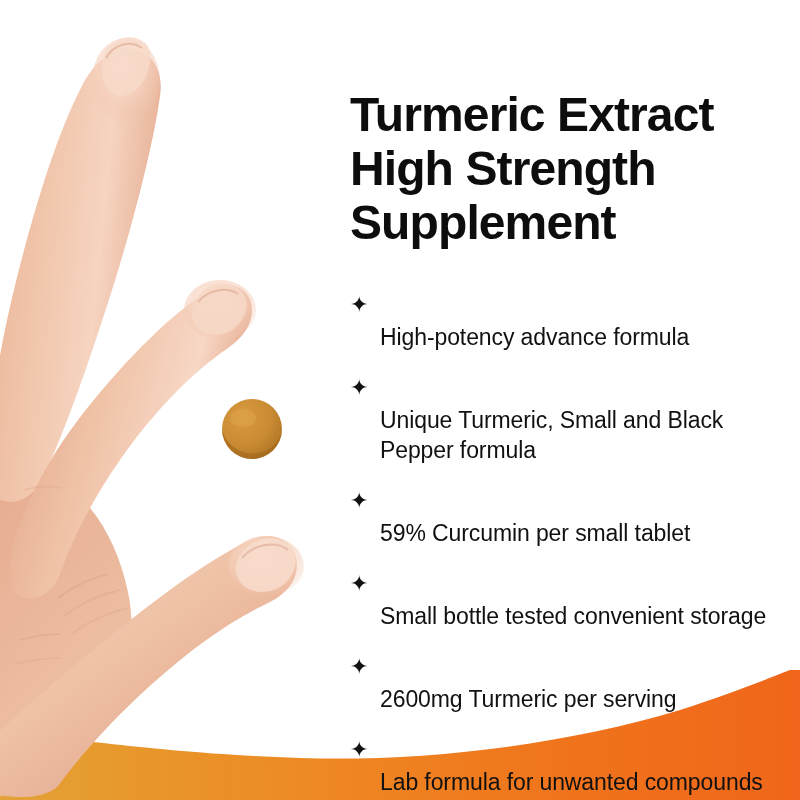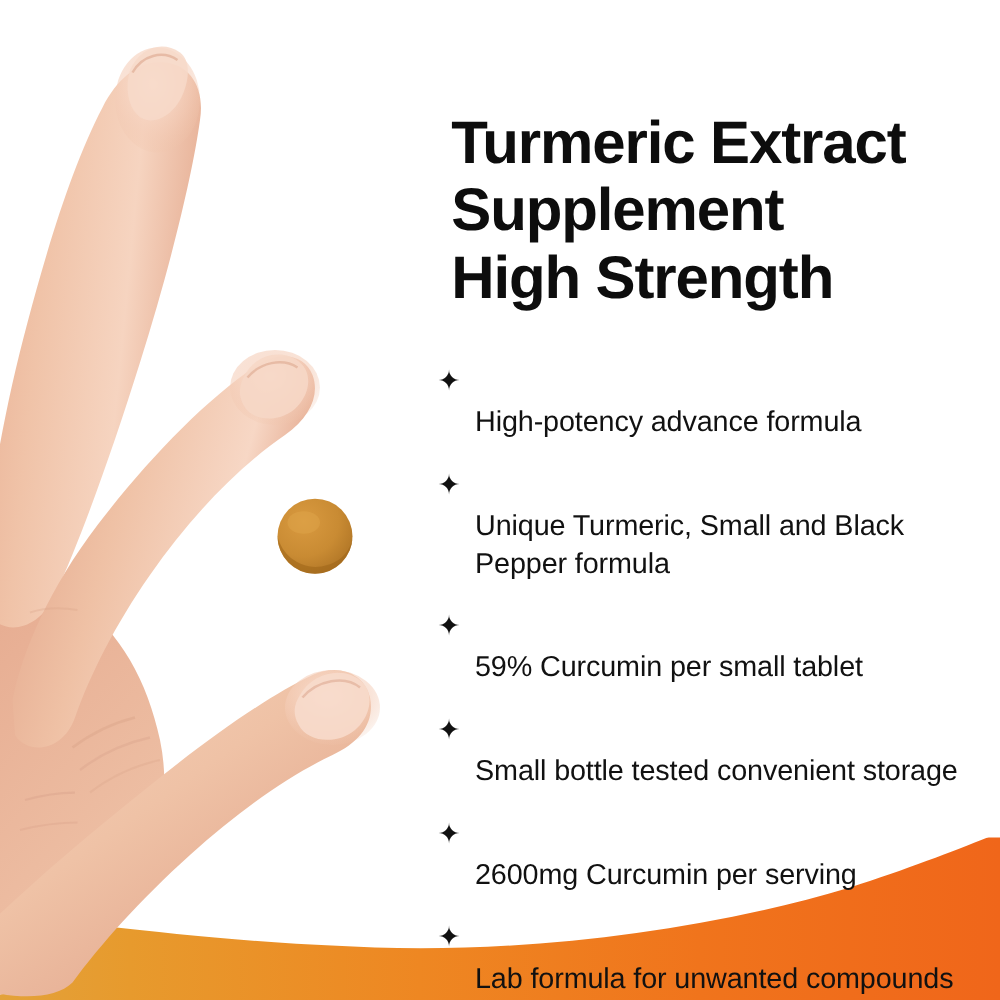--- a/index.html
+++ b/index.html
@@ -64,21 +64,21 @@
     position: absolute;
     left: 0px;
     top: 88px;
     width: 450px;
     font-size: 48px;
     font-weight: 700;
     letter-spacing: -0.9px;
     line-height: 54px;
     color: #0d0d0d;
   }
-  .headline .hl-line { display: block; white-space: nowrap; margin-left: 11px; }
+  .headline .hl-line { display: block; white-space: nowrap; }
 
   .bullets {
     position: absolute;
     left: 0px;
     top: 290px;
     width: 440px;
     margin: 0;
     padding: 0;
     list-style: none;
   }
@@ -211,22 +211,22 @@
         <ellipse cx="243" cy="418" rx="13" ry="9" fill="#E0A64C" opacity="0.45"></ellipse>
       </g>
     </svg>
   </div>
 
   <div class="content">
 
 
     <div class="headline">
       <span class="hl-line">Turmeric Extract</span>
+      <span class="hl-line">High Strength</span>
       <span class="hl-line">Supplement</span>
-      <span class="hl-line">High Strength</span>
     </div>
 
     <ul class="bullets">
       <li class="bullet">
         <span class="bullet-icon">✦</span>
         <span class="bullet-text">High-potency advance formula</span>
       </li>
       <li class="bullet">
         <span class="bullet-icon">✦</span>
         <span class="bullet-text">Unique Turmeric, Small and Black Pepper formula</span>
@@ -234,21 +234,21 @@
       <li class="bullet">
         <span class="bullet-icon">✦</span>
         <span class="bullet-text">59% Curcumin per small tablet</span>
       </li>
       <li class="bullet">
         <span class="bullet-icon">✦</span>
         <span class="bullet-text">Small bottle tested convenient storage</span>
       </li>
       <li class="bullet">
         <span class="bullet-icon">✦</span>
-        <span class="bullet-text">2600mg Curcumin per serving</span>
+        <span class="bullet-text">2600mg Turmeric per serving</span>
       </li>
       <li class="bullet">
         <span class="bullet-icon">✦</span>
         <span class="bullet-text">Lab formula for unwanted compounds</span>
       </li>
     </ul>
 
   </div>
 </div>
 

